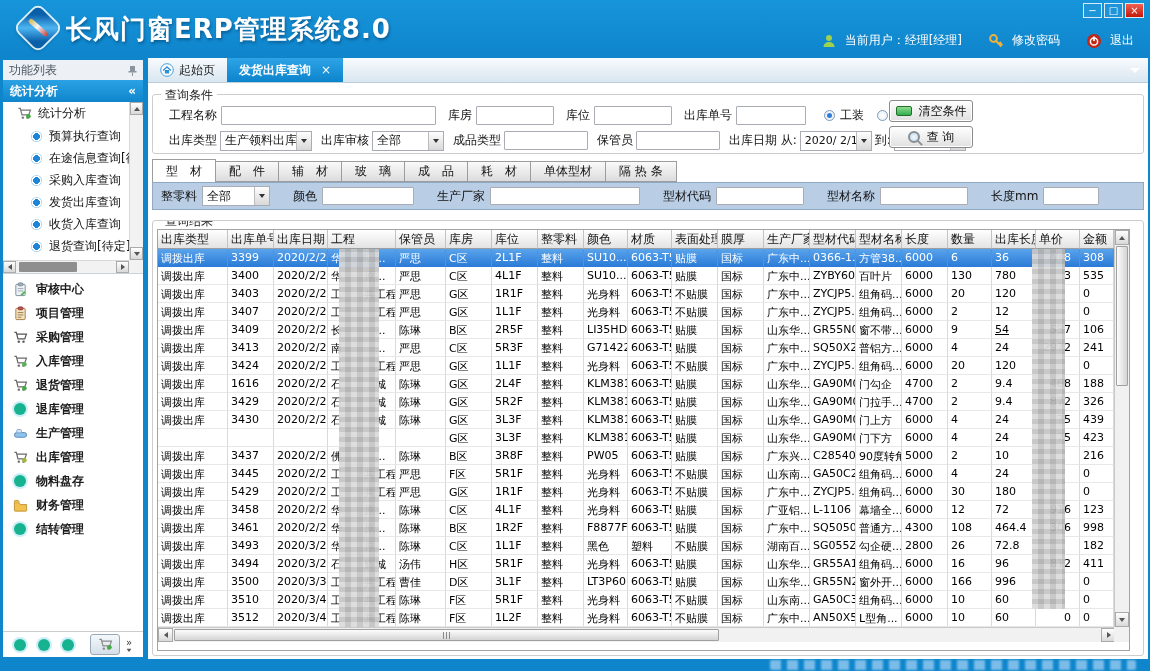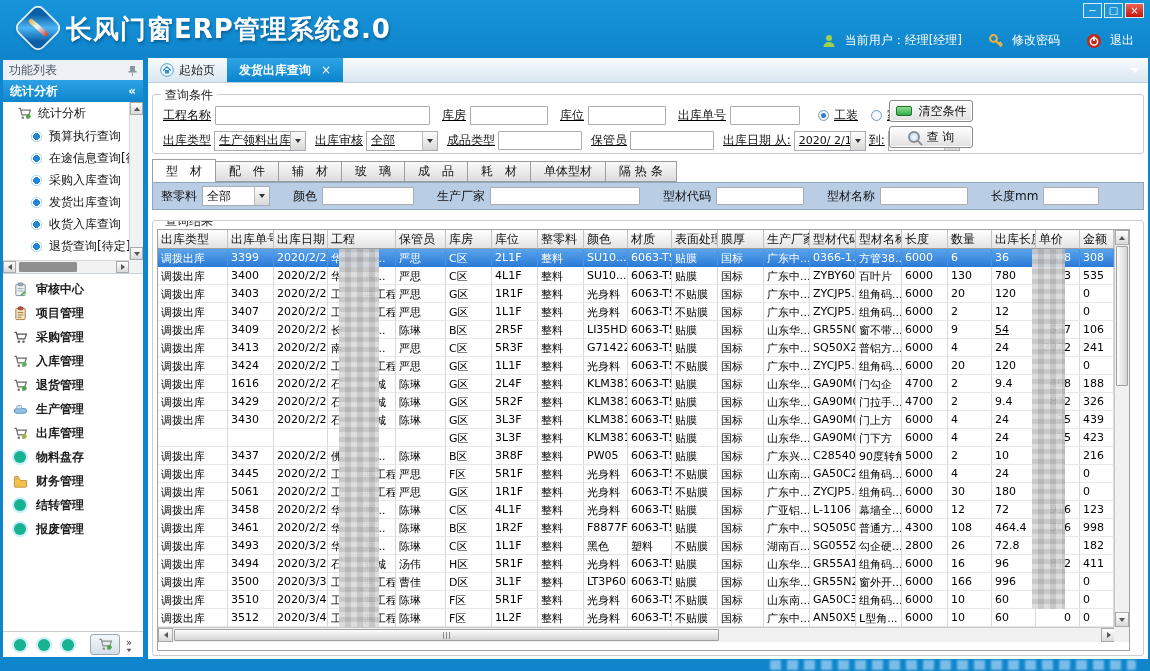--- a/index.html
+++ b/index.html
@@ -73,21 +73,21 @@
   .tab-active { display:flex; align-items:center; gap:10px; padding:0 12px;
     background:linear-gradient(#2ea4e7,#0c84cc); color:#fff; font-weight:bold; font-size:12px; }
   .tab-close { font-weight:normal; font-size:12px; }
   .tab-caret { position:absolute; right:8px; top:10px; width:0; height:0; border:5px solid transparent; border-top-color:#fff; }
   .hicon { width:14px; height:14px; display:inline-flex; }
 
   .content { flex:1; padding:2px 4px 0 4px; display:flex; flex-direction:column; position:relative; min-height:0; }
   .gbox { border:1px solid #cdcdcd; border-radius:3px; position:relative; background:#fff; }
   .legend { position:absolute; top:-8px; left:8px; background:#fff; padding:0 4px; font-size:12px; color:#222; }
 
-  .qbox { margin-top:9px; height:60px; padding:8px 10px 2px;text-decoration:underline; }
+  .qbox { margin-top:9px; height:60px; padding:8px 16px 2px; }
   .qrow { display:flex; align-items:center; height:25px; font-size:12px; color:#111; white-space:nowrap; }
   .qrow1 { gap:4px; } .qrow2 { gap:3px; }
   .lbl { flex:none; }
   .inp { height:19px; border:1px solid #a9acb2; background:#fff; border-radius:1px; flex:none; }
   .combo { height:20px; border:1px solid #a9acb2; background:#fff; display:flex; align-items:center;
     font-size:12px; position:relative; flex:none; }
   .combo .cv { flex:1; padding-left:4px; overflow:hidden; white-space:nowrap; }
   .combo .ca { width:15px; align-self:stretch; background:linear-gradient(#fefefe,#d8d8d8);
     border-left:1px solid #bbb; display:flex; align-items:center; justify-content:center; }
   .ca i { width:0; height:0; border:3px solid transparent; border-top:4px solid #333; margin-top:3px; }
@@ -316,20 +316,26 @@
                 <path d="M1.5 2.5h2l1.8 7h7.2l1.8-5H4.4" fill="none" stroke="#6a6a6a" stroke-width="1.3"></path>
                 <circle cx="6.2" cy="12.4" r="1.3" fill="#6a6a6a"></circle>
                 <circle cx="11.2" cy="12.4" r="1.3" fill="#6a6a6a"></circle>
                 <circle cx="12.2" cy="10.8" r="2.4" fill="#44aa44"></circle>
               </svg>
             </span>
             <span>退货管理</span>
           </div>
           <div class="menu-item">
             <span class="micon">
+              <span class="dot-ic"></span>
+            </span>
+            <span>退库管理</span>
+          </div>
+          <div class="menu-item">
+            <span class="micon">
               <svg viewBox="0 0 16 16">
                 <rect x="1.5" y="7" width="13" height="5" rx="2.5" fill="#8fc3ea" stroke="#5588bb"></rect>
                 <rect x="4" y="3.8" width="5" height="3.5" rx="1" fill="#d6e8f4" stroke="#88aacc"></rect>
               </svg>
             </span>
             <span>生产管理</span>
           </div>
           <div class="menu-item">
             <span class="micon">
               <svg viewBox="0 0 16 16">
@@ -354,26 +360,20 @@
                 <path d="M1.5 5V3.4a.8.8 0 0 1 .8-.8h3.2l1.4 1.6" fill="#f2c14e" stroke="#c09335"></path>
               </svg>
             </span>
             <span>财务管理</span>
           </div>
           <div class="menu-item">
             <span class="micon">
               <span class="dot-ic"></span>
             </span>
             <span>结转管理</span>
-          </div>
-          <div class="menu-item">
-            <span class="micon">
-              <span class="dot-ic"></span>
-            </span>
-            <span>报废管理</span>
           </div>
         </div>
       <div class="side-bottom">
         <span class="qdot" style="margin-left:6px;"></span>
         <span class="qdot"></span>
         <span class="qdot"></span>
         <span class="cart-btn">
             <span class="micon" id="bottom-cart-icon">
               <svg viewBox="0 0 16 16">
                 <path d="M1.5 2.5h2l1.8 7h7.2l1.8-5H4.4" fill="none" stroke="#8a8a8a" stroke-width="1.3"></path>
@@ -816,21 +816,21 @@
                   <span class="td" style="width: 46px;">GA50C27</span>
                   <span class="td" style="width: 46px;">组角码...</span>
                   <span class="td" style="width: 46px;">6000</span>
                   <span class="td" style="width: 44px;">4</span>
                   <span class="td" style="width: 44px;">24</span>
                   <span class="td pr" style="width: 44px;"></span>
                   <span class="td" style="width: 34px;">0</span>
                 </div>
                 <div class="trow">
                   <span class="td" style="width: 70px;">调拨出库</span>
-                  <span class="td" style="width: 46px;">5061</span>
+                  <span class="td" style="width: 46px;">5429</span>
                   <span class="td" style="width: 54px;">2020/2/28</span>
                   <span class="td" style="width: 68px;">工　　共工程</span>
                   <span class="td" style="width: 50px;">严思</span>
                   <span class="td" style="width: 46px;">G区</span>
                   <span class="td" style="width: 46px;">1R1F</span>
                   <span class="td" style="width: 46px;">整料</span>
                   <span class="td" style="width: 44px;">光身料</span>
                   <span class="td" style="width: 44px;">6063-T5</span>
                   <span class="td" style="width: 46px;">不贴膜</span>
                   <span class="td" style="width: 46px;">国标</span>

